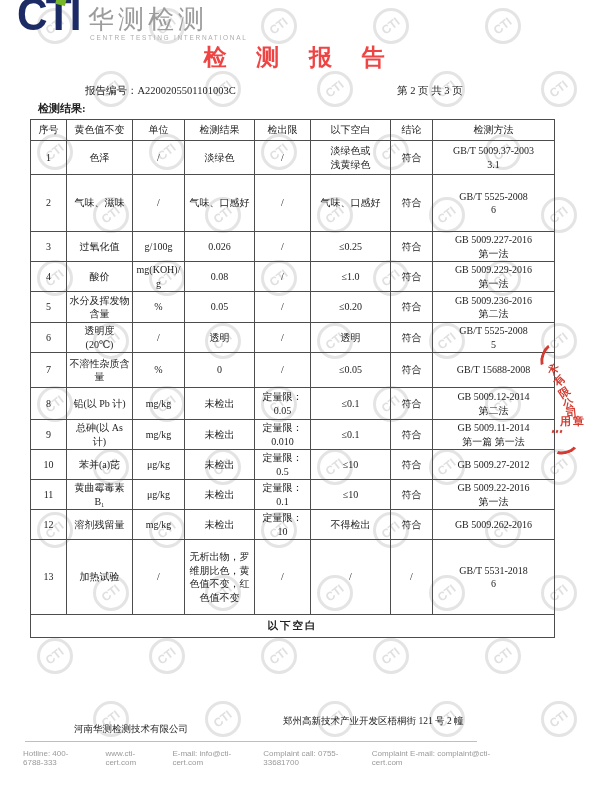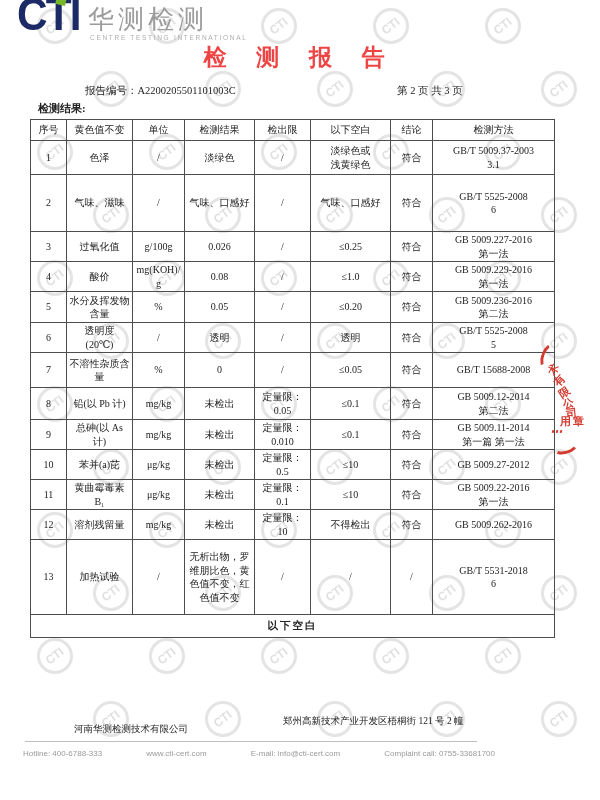--- a/index.html
+++ b/index.html
@@ -431,20 +431,21 @@
     </table>
 
     <div class="f-company">河南华测检测技术有限公司</div>
     <div class="f-address">郑州高新技术产业开发区梧桐街 121 号 2 幢</div>
     <div class="f-divider"></div>
     <div class="bottom-bar">
         <span>Hotline: 400-6788-333</span>
         <span>www.cti-cert.com</span>
         <span>E-mail: info@cti-cert.com</span>
         <span>Complaint call: 0755-33681700</span>
+        <span>Complaint E-mail: complaint@cti-cert.com</span>
       </div>
   </div>
 
   <div class="stamp">
     <div class="arc-top"></div>
     <div class="arc-bot"></div>
     <span class="hline">用章</span>
     <div class="tiny-marks">
         <i></i>
         <i></i>

